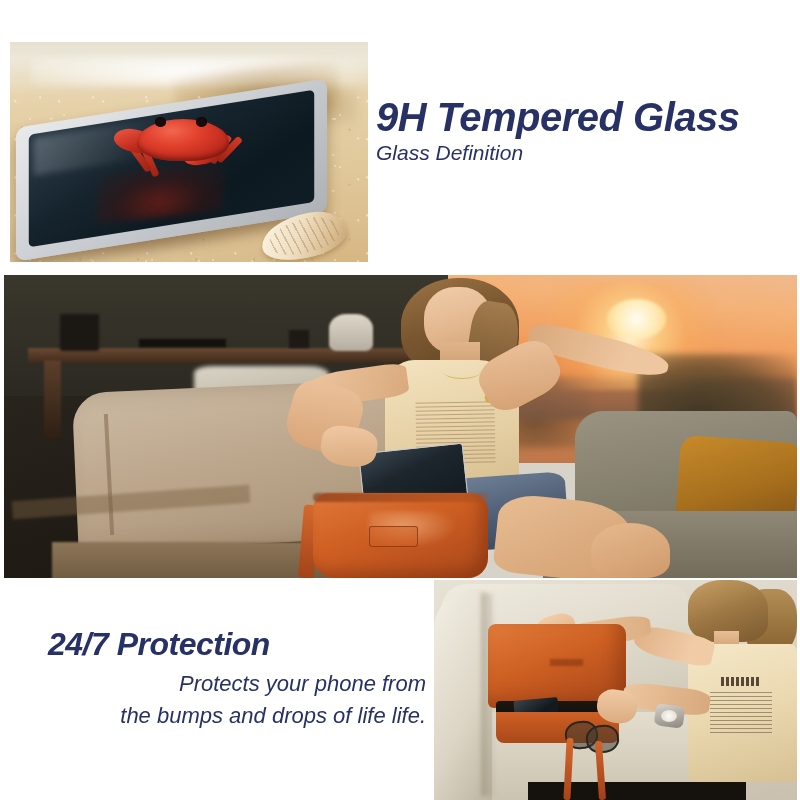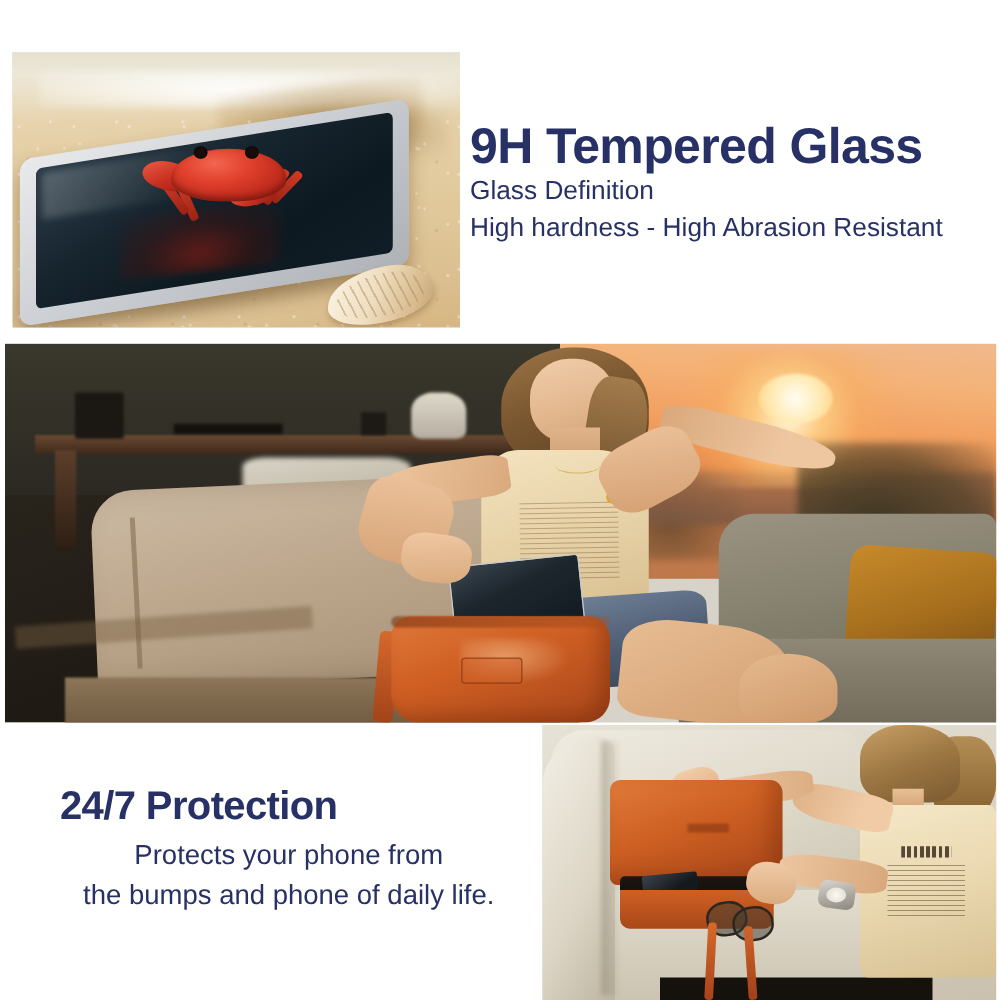--- a/index.html
+++ b/index.html
@@ -608,29 +608,29 @@
     left: 36px; top: 628px; width: 390px;
     text-align: center;
   }
   #headline-protection .headline {
     font-size: 32px;
     text-align: left;
     padding-left: 12px;
   }
   #headline-protection .subline {
     font-size: 22px;
-    text-align: center;
+    text-align: right;
     line-height: 1.45;
   }
   #headline-protection .subline.first { margin-top: 6px; }
 </style>
 </head>
 <body>
 
-<div id="page" style="background: rgb(255, 255, 255);">
+<div id="page" style="background: rgb(255, 255, 255); font-style: italic;">
 
   <div class="photo" id="panel-crab">
     <div class="layer beach-sand"></div>
     <div class="layer surf-far"></div>
     <div class="layer surf-foam"></div>
     <div class="layer wet-sand-patch"></div>
     <div class="layer wet-sand-patch2"></div>
     <div class="layer sand-speckle"></div>
     <div class="layer tablet-shadow"></div>
 
@@ -655,21 +655,20 @@
     </div>
 
     <div class="layer conch">
       <div class="layer conch-ridges"></div>
     </div>
   </div>
 
   <div class="text-block" id="headline-tempered">
     <p class="headline" style="color: rgb(39, 49, 102);">9H Tempered Glass</p>
     <p class="subline" style="color: rgb(39, 49, 102);">Glass Definition</p>
-    <p class="subline" style="color: rgb(39, 49, 102);">High hardness - High Abrasion Resistant</p>
   </div>
 
   <div class="photo" id="panel-livingroom">
     <div class="layer room-dark"></div>
     <div class="layer room-wall"></div>
     <div class="layer shelf-board"></div>
     <div class="layer shelf-leg"></div>
     <div class="layer shelf-obj-box"></div>
     <div class="layer shelf-obj-slab"></div>
     <div class="layer shelf-obj-small"></div>
@@ -713,21 +712,21 @@
     <div class="layer bag-strap"></div>
     <div class="layer bag-body"></div>
     <div class="layer bag-zip"></div>
     <div class="layer bag-gleam"></div>
     <div class="layer bag-tab"></div>
   </div>
 
   <div class="text-block" id="headline-protection">
     <p class="headline" style="color: rgb(39, 49, 102);">24/7 Protection</p>
     <p class="subline first" style="color: rgb(39, 49, 102);">Protects your phone from</p>
-    <p class="subline" style="color: rgb(39, 49, 102);">the bumps and phone of daily life.</p>
+    <p class="subline" style="color: rgb(39, 49, 102);">the bumps and drops of life life.</p>
   </div>
 
   <div class="photo" id="panel-shock">
     <div class="layer room-light"></div>
     <div class="layer sofa-back-pale"></div>
     <div class="layer sofa-seat-pale"></div>
     <div class="layer sofa-arm-pale"></div>
     <div class="layer sofa-arm-shadow"></div>
     <div class="layer floor-dark"></div>
 

